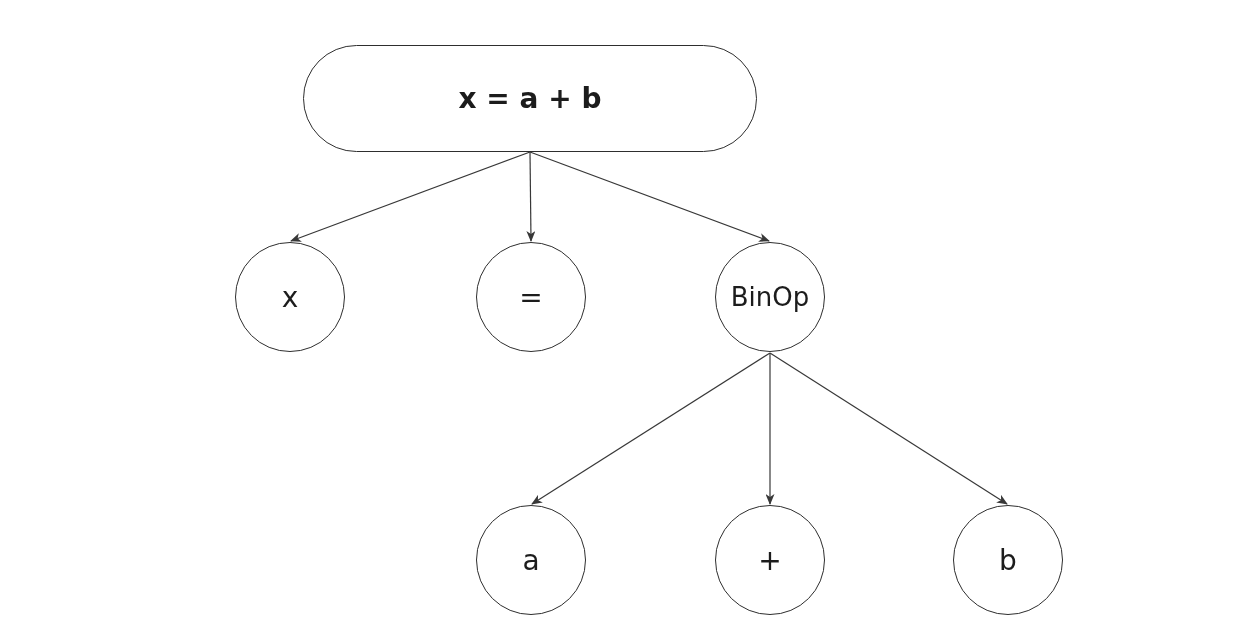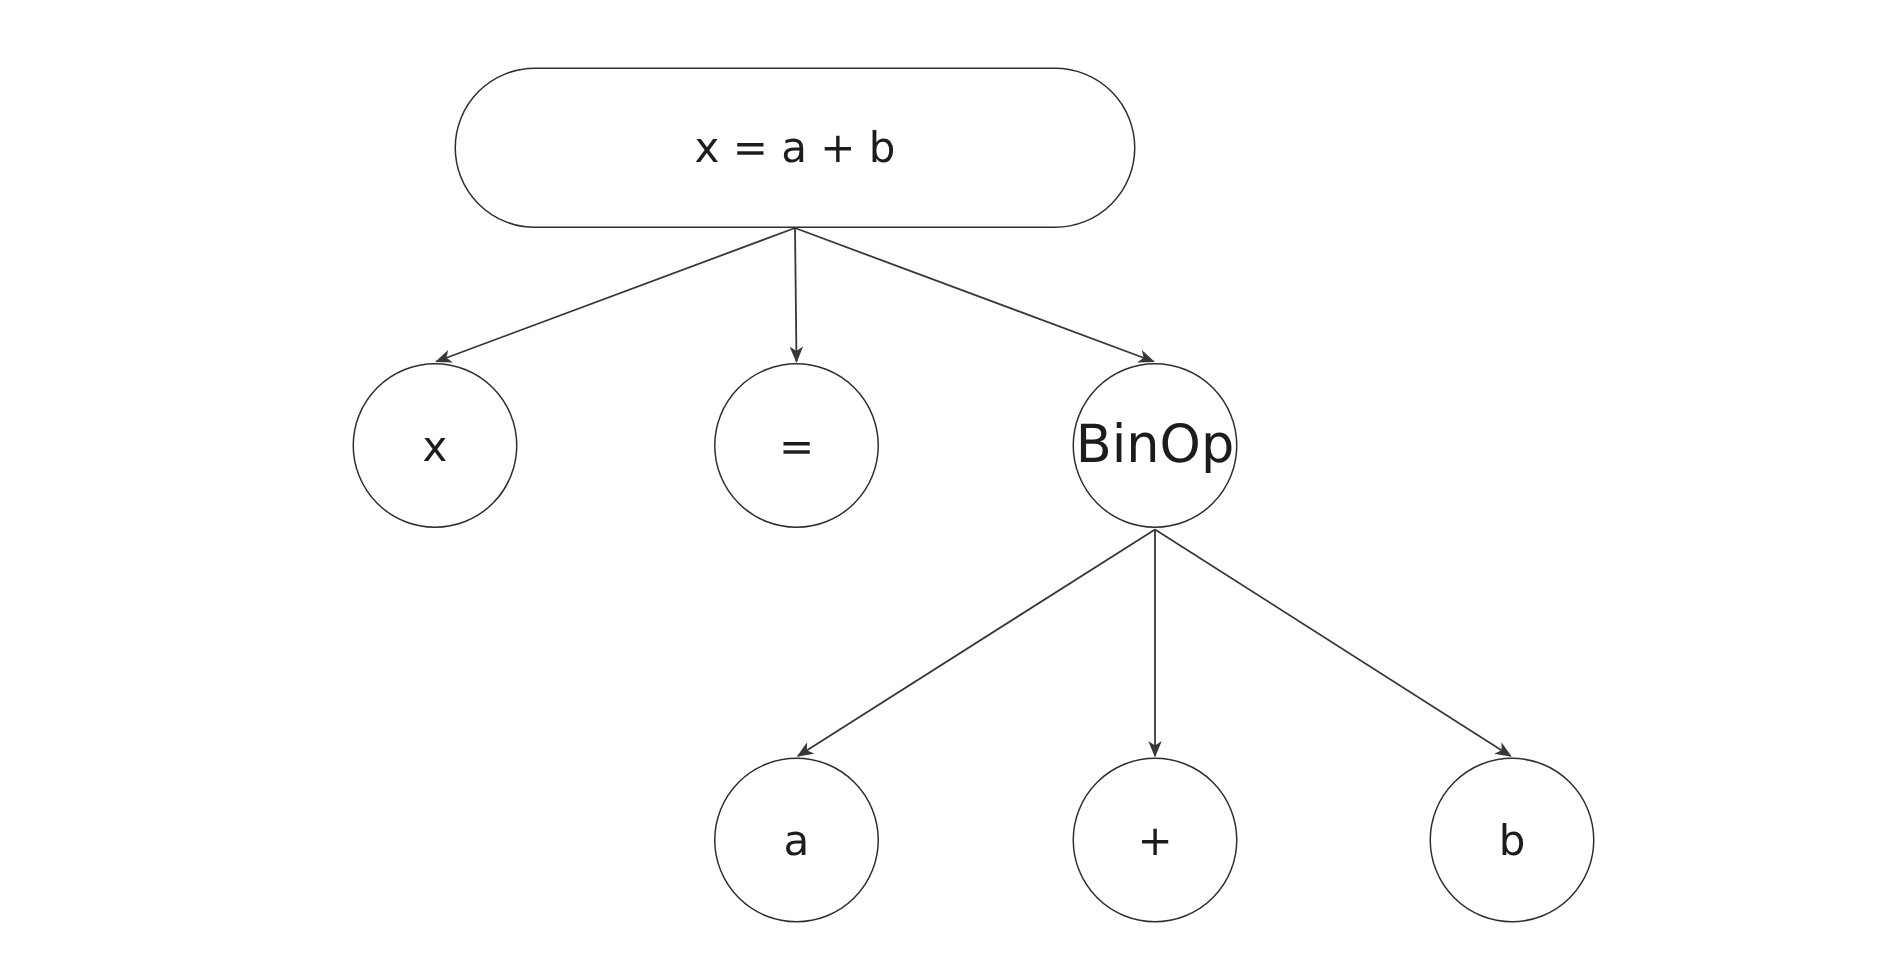--- a/index.html
+++ b/index.html
@@ -36,32 +36,32 @@
     color: #1c1c1c;
     text-align: center;
   }
   .stadium {
     left: 303px;
     top: 45px;
     width: 454px;
     height: 107px;
     border-radius: 54px;
     font-size: 28px;
-    font-weight: 400;
+    font-weight: 700;
   }
   .circle {
     width: 110px;
     height: 110px;
     border-radius: 50%;
     font-size: 28px;
     font-weight: 400;
   }
   .circle-x     { left: 235px; top: 242px; }
   .circle-eq    { left: 476px; top: 242px; }
-  .circle-binop { left: 715px; top: 242px; font-size: 35px; }
+  .circle-binop { left: 715px; top: 242px; font-size: 26px; }
   .circle-a     { left: 476px; top: 505px; }
   .circle-plus  { left: 715px; top: 505px; }
   .circle-b     { left: 953px; top: 505px; }
 </style>
 </head>
 <body>
 
 <div class="canvas">
 
   <svg class="edges" viewBox="0 0 1260 639" xmlns="http://www.w3.org/2000/svg">

